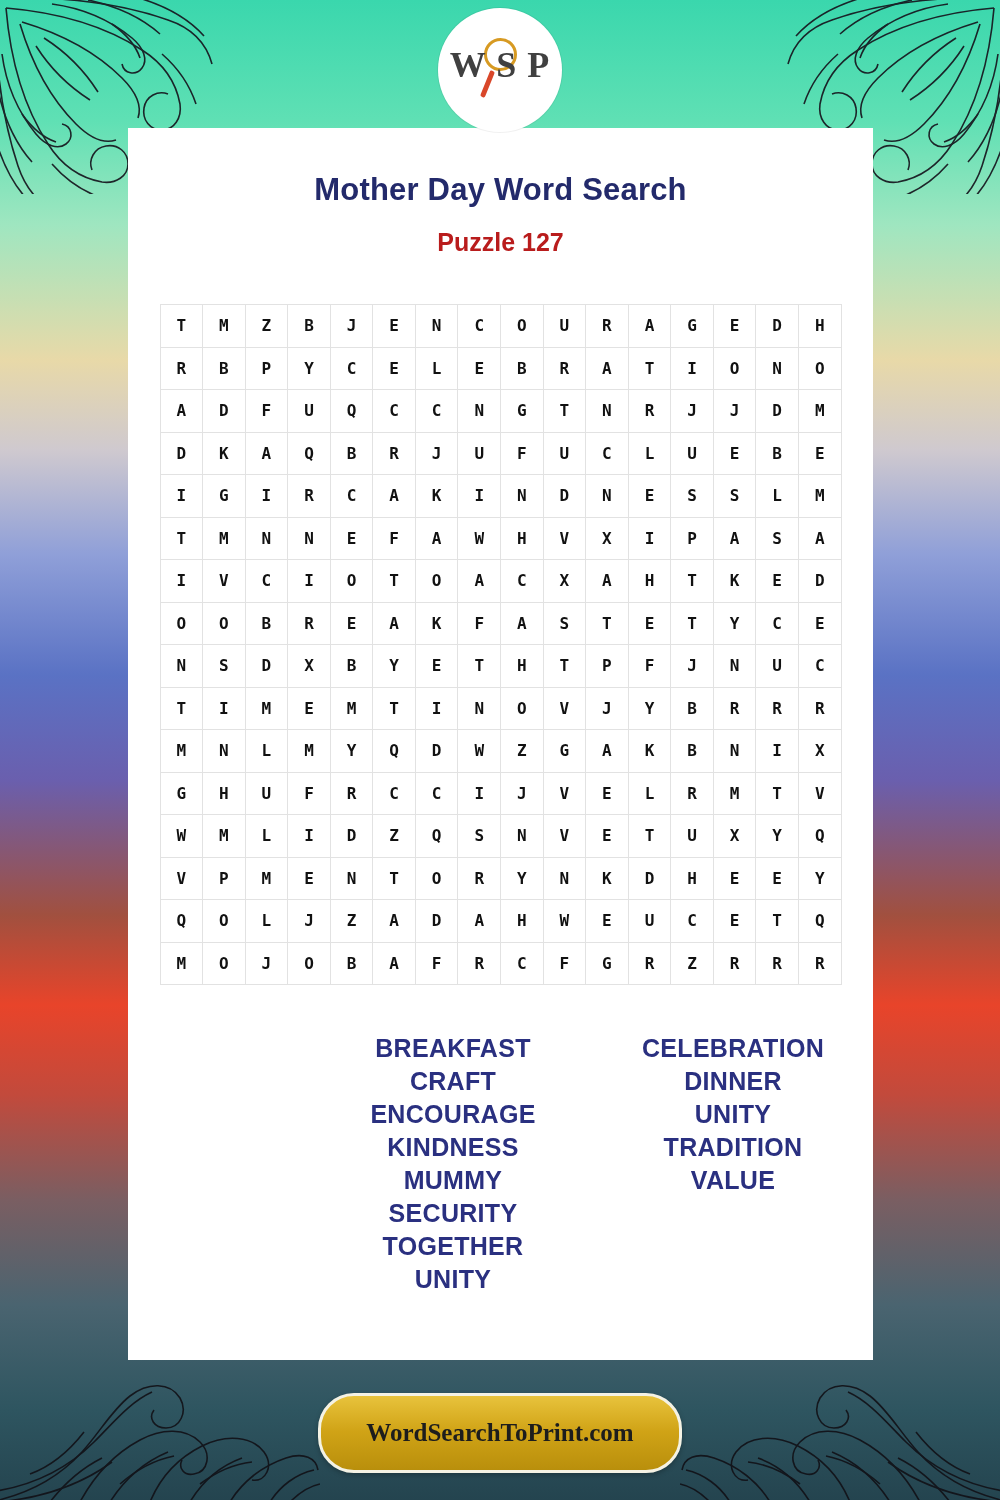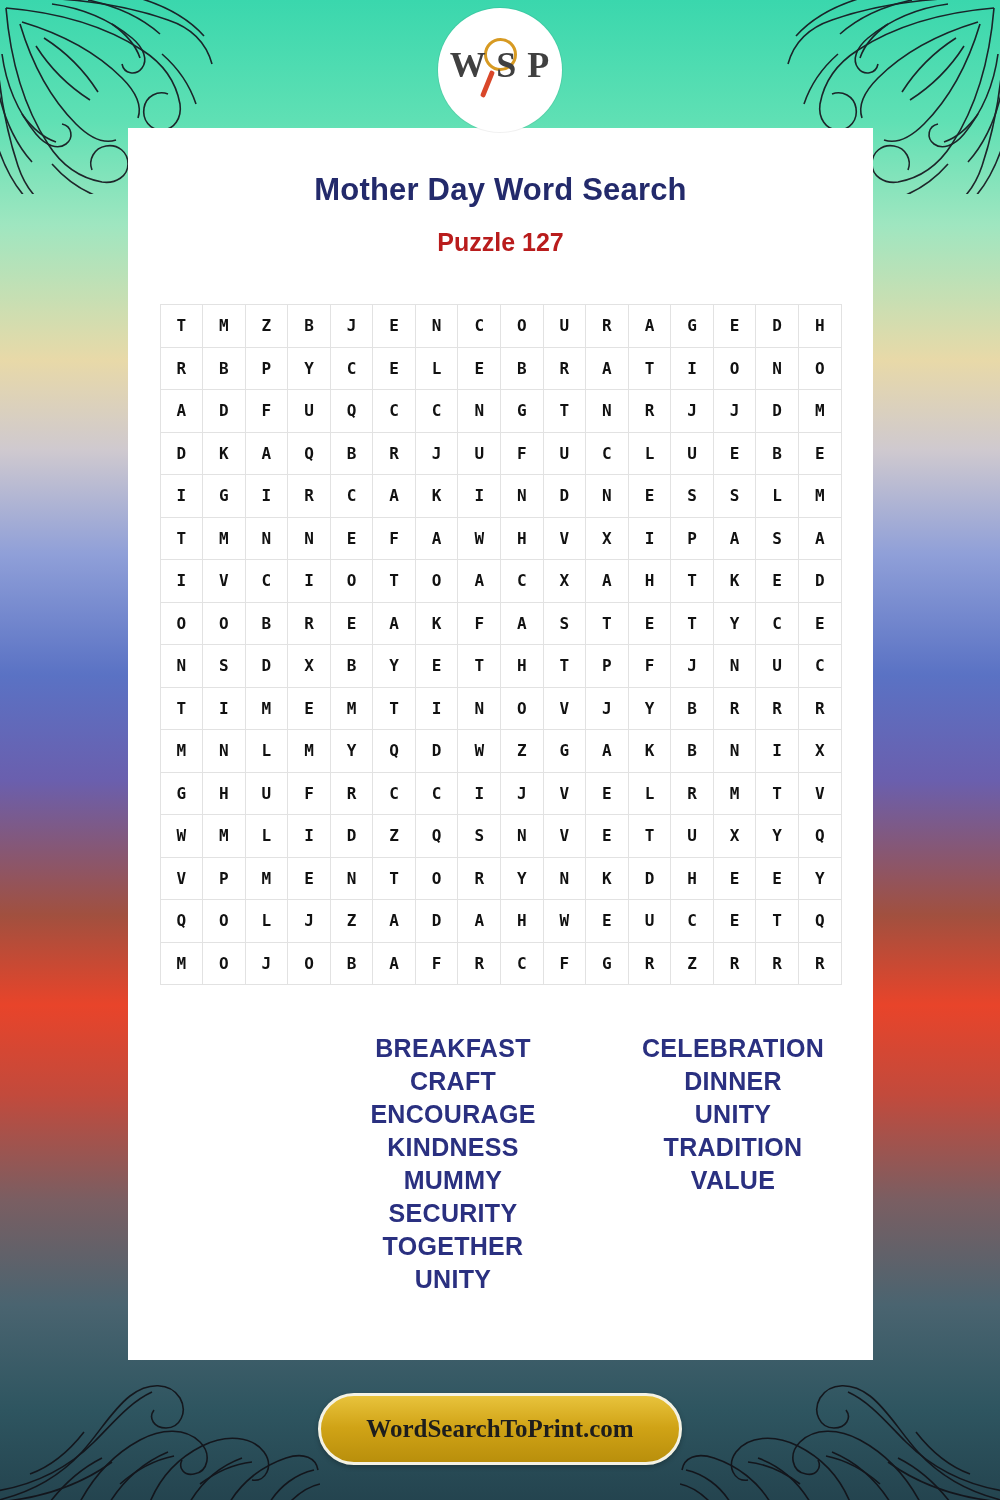--- a/index.html
+++ b/index.html
@@ -133,21 +133,21 @@
     left: 47px; top: 62px;
     width: 5px; height: 28px;
     background: #d9472a;
     transform: rotate(22deg);
     border-radius: 2px;
   }
   
   #footer-pill {
     position: absolute;
     left: 318px; top: 1393px;
-    width: 364px; height: 72px;
+    width: 364px; height: 80px;
     border-radius: 36px;
     background: linear-gradient(to bottom, #e8c33c 0%, #d0a316 48%, #b98f0c 100%);
     border: 3px solid #f4f2e4;
     display: flex; align-items: center; justify-content: center;
     box-shadow: 0 2px 5px rgba(0,0,0,0.25);
   }
   #footer-pill span {
     font-family: "Liberation Serif", serif;
     font-size: 25px;
     font-weight: bold;

